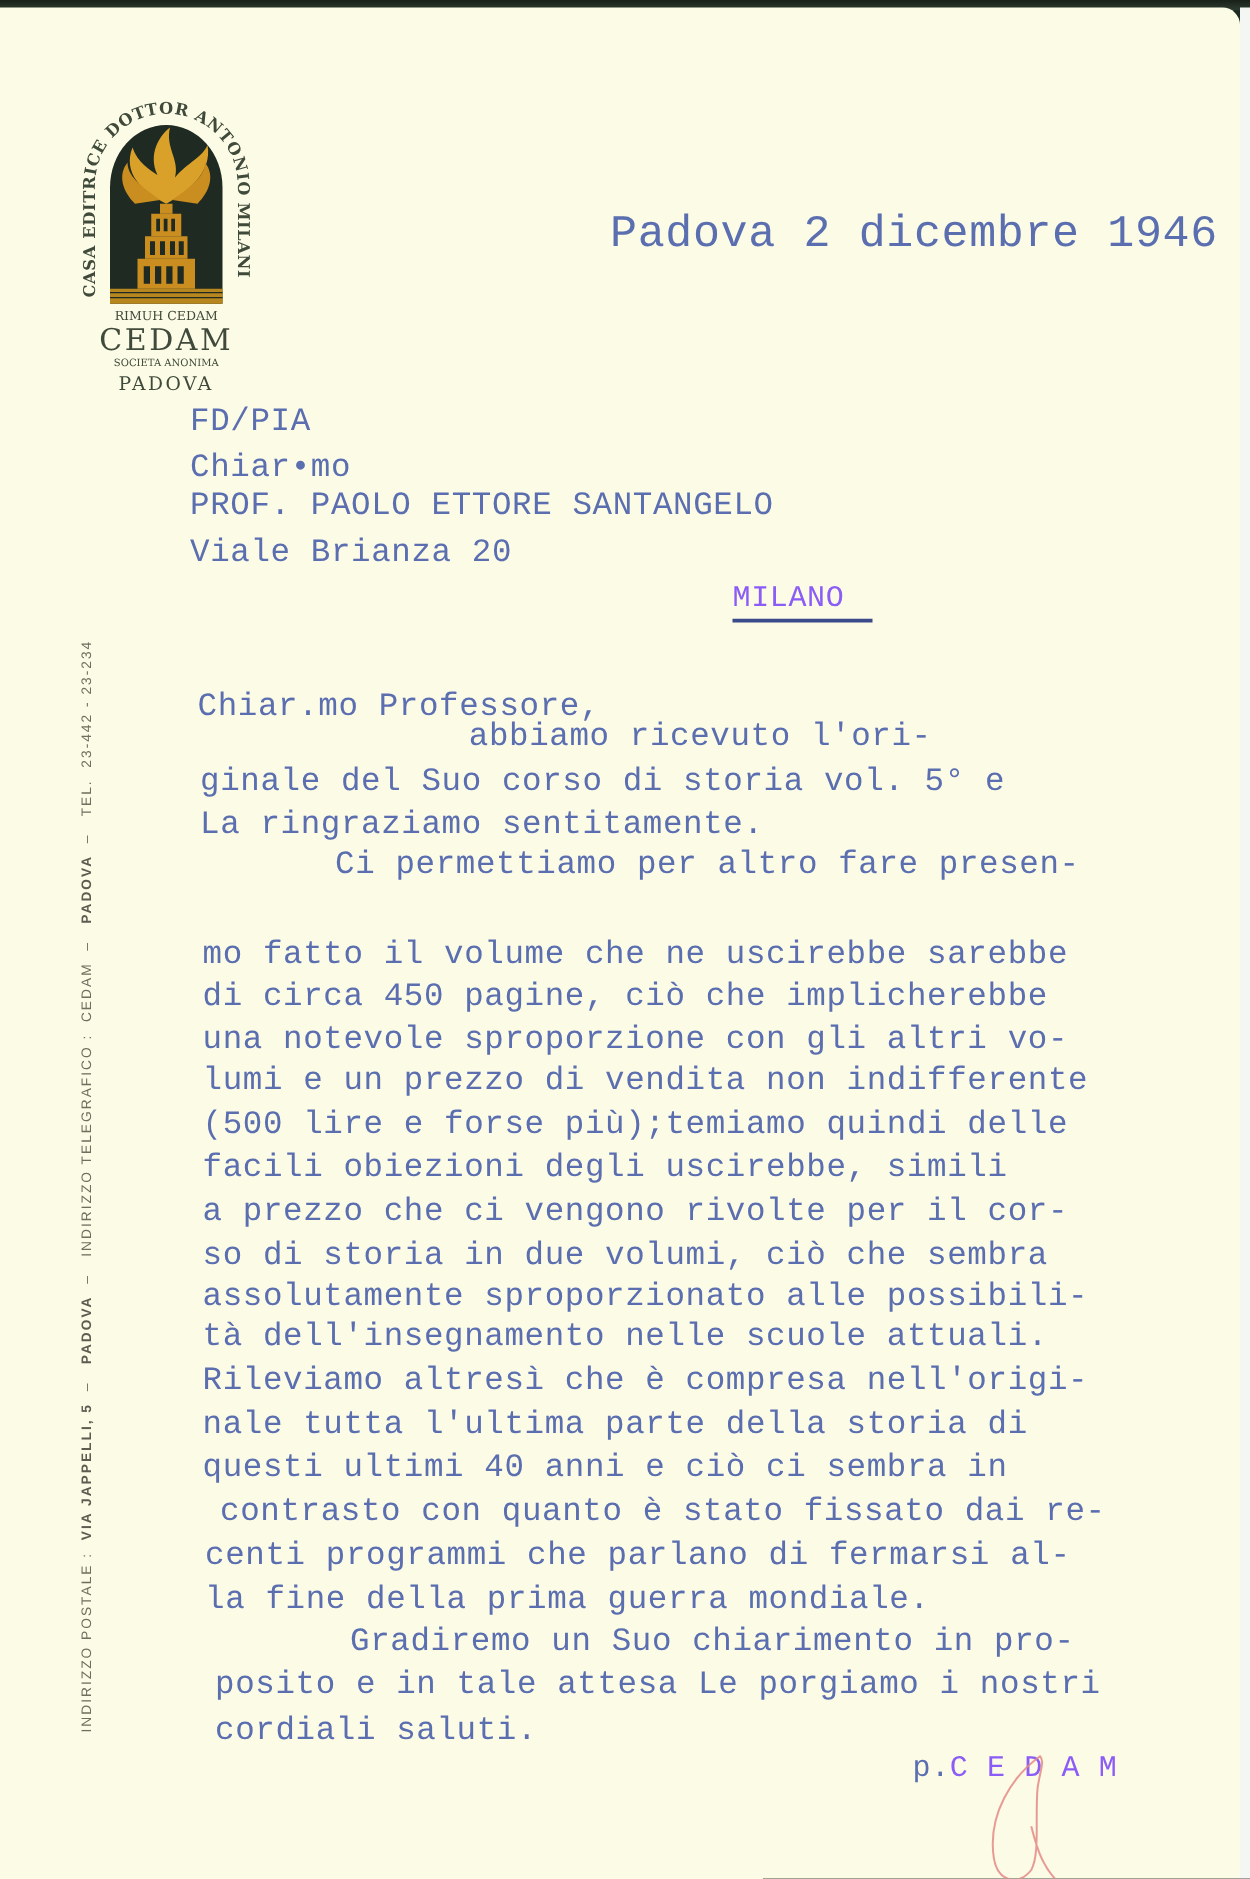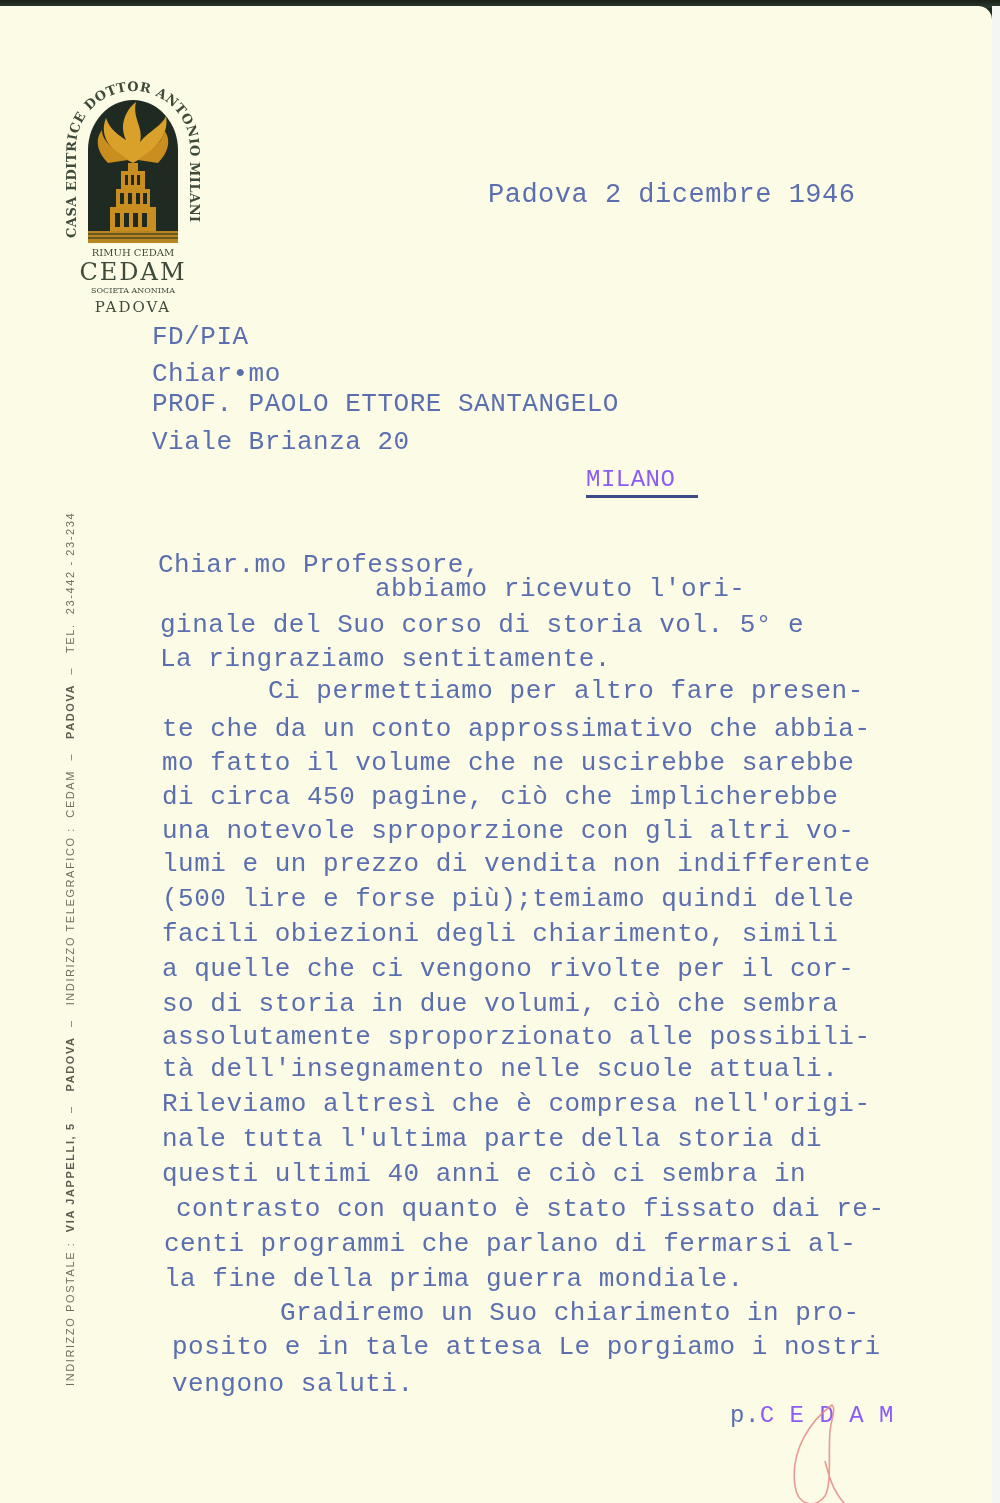--- a/index.html
+++ b/index.html
@@ -134,55 +134,54 @@
     <span>INDIRIZZO POSTALE :</span>&nbsp;
     <b>VIA JAPPELLI, 5</b>&nbsp;&nbsp;–&nbsp;&nbsp;
     <b>PADOVA</b>&nbsp;&nbsp;–&nbsp;&nbsp;
     <span>INDIRIZZO TELEGRAFICO :</span>&nbsp;
     <span>CEDAM</span>&nbsp;&nbsp;–&nbsp;&nbsp;
     <b>PADOVA</b>&nbsp;&nbsp;–&nbsp;&nbsp;
     <span>TEL.</span>&nbsp;
     <span>23-442 - 23-234</span>
   </div>
 
-  <div class="typed" style="left:488px; top:164px; font-size:27px;margin-top:12px;">Padova 2 dicembre 1946</div>
+  <div class="typed" style="left:488px; top:164px; font-size:36px;">Padova 2 dicembre 1946</div>
 
   <div class="typed" style="left:152px; top:318px;">FD/PIA</div>
   <div class="typed" style="left:152px; top:355px;">Chiar•mo</div>
   <div class="typed" style="left:152px; top:385px;">PROF. PAOLO ETTORE SANTANGELO</div>
   <div class="typed" style="left:152px; top:423px;">Viale Brianza 20</div>
   <div class="typed red" style="left:586px; top:462px; font-size:24px;">MILANO</div>
   <div class="underline"></div>
 
   <div class="typed" style="left:158px; top:546px;">Chiar.mo Professore,</div>
 
   <div class="typed" style="left:375px; top:570px;">abbiamo ricevuto l'ori-</div>
   <div class="typed" style="left:160px; top:606px;">ginale del Suo corso di storia vol. 5° e</div>
   <div class="typed" style="left:268px; top:672px;">Ci permettiamo per altro fare presen-</div>
   <div class="typed" style="left:160px; top:640px;">La ringraziamo sentitamente.</div>
-  <div class="typed" style="left:162px; top:710px;">te che da un conto approssimativo che abbia-</div>
   <div class="typed" style="left:162px; top:744px;">mo fatto il volume che ne uscirebbe sarebbe</div>
   <div class="typed" style="left:162px; top:778px;">di circa 450 pagine, ciò che implicherebbe</div>
   <div class="typed" style="left:162px; top:812px;">una notevole sproporzione con gli altri vo-</div>
   <div class="typed" style="left:162px; top:845px;">lumi e un prezzo di vendita non indifferente</div>
   <div class="typed" style="left:162px; top:880px;">(500 lire e forse più);temiamo quindi delle</div>
-  <div class="typed" style="left:162px; top:915px;">facili obiezioni degli chiarimento, simili</div>
-  <div class="typed" style="left:162px; top:950px;">a quelle che ci vengono rivolte per il cor-</div>
+  <div class="typed" style="left:162px; top:915px;">facili obiezioni degli uscirebbe, simili</div>
+  <div class="typed" style="left:162px; top:950px;">a prezzo che ci vengono rivolte per il cor-</div>
   <div class="typed" style="left:162px; top:985px;">so di storia in due volumi, ciò che sembra</div>
   <div class="typed" style="left:162px; top:1018px;">assolutamente sproporzionato alle possibili-</div>
   <div class="typed" style="left:162px; top:1050px;text-align:center;">tà dell'insegnamento nelle scuole attuali.</div>
   <div class="typed" style="left:162px; top:1085px;">Rileviamo altresì che è compresa nell'origi-</div>
   <div class="typed" style="left:162px; top:1120px;">nale tutta l'ultima parte della storia di</div>
   <div class="typed" style="left:162px; top:1155px;">questi ultimi 40 anni e ciò ci sembra in</div>
   <div class="typed" style="left:164px; top:1190px;margin-left:12px;">contrasto con quanto è stato fissato dai re-</div>
   <div class="typed" style="left:164px; top:1225px;">centi programmi che parlano di fermarsi al-</div>
   <div class="typed" style="left:164px; top:1260px;">la fine della prima guerra mondiale.</div>
   <div class="typed" style="left:280px; top:1294px;">Gradiremo un Suo chiarimento in pro-</div>
   <div class="typed" style="left:172px; top:1328px;">posito e in tale attesa Le porgiamo i nostri</div>
-  <div class="typed" style="left:172px; top:1365px;">vengono saluti.</div>
+  <div class="typed" style="left:172px; top:1365px;">cordiali saluti.</div>
 
   <div class="typed" style="left:730px; top:1398px; font-size:24px;"><span>p.</span><span class="red">C E D A M</span></div>
   <svg class="sig" viewBox="0 0 90 108">
     <path d="M 62 4 C 40 20, 20 50, 25 85 C 28 105, 45 108, 55 95 C 62 82, 58 55, 60 30 C 62 15, 66 8, 62 4 Z M 55 60 C 60 80, 65 95, 80 108" fill="none" stroke="#e48a86" stroke-width="1.6" opacity="0.85"></path>
   </svg>
 </div>
 
 <div class="page-edge"></div>
 
 </body></html>

